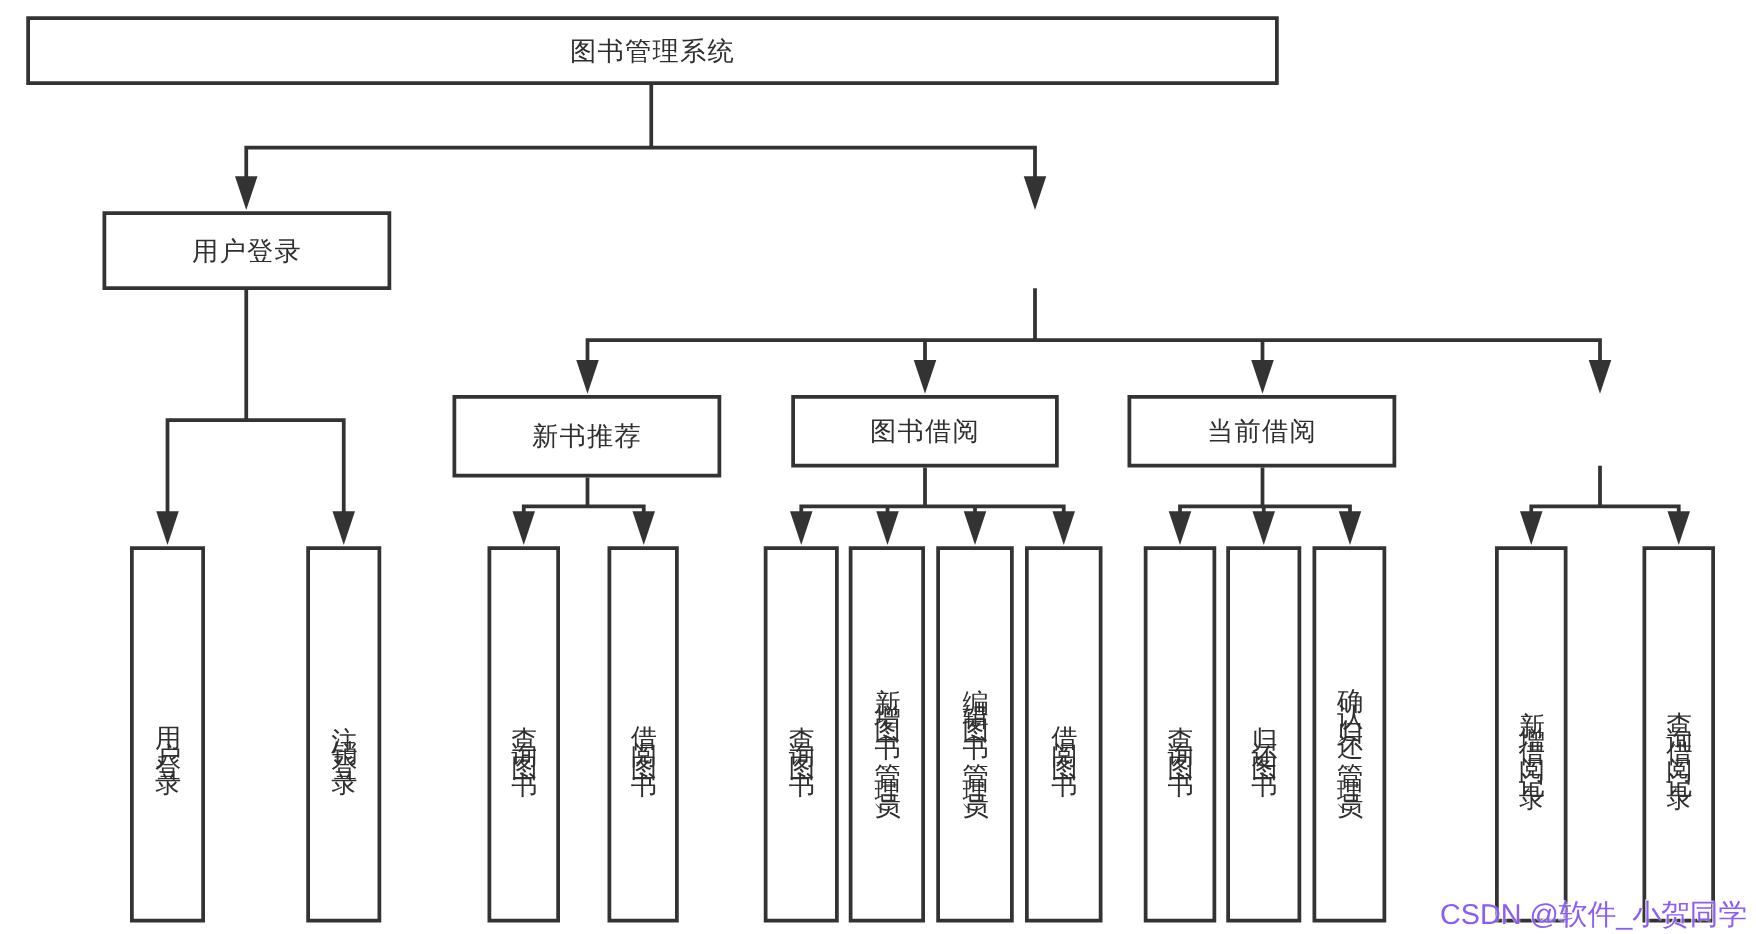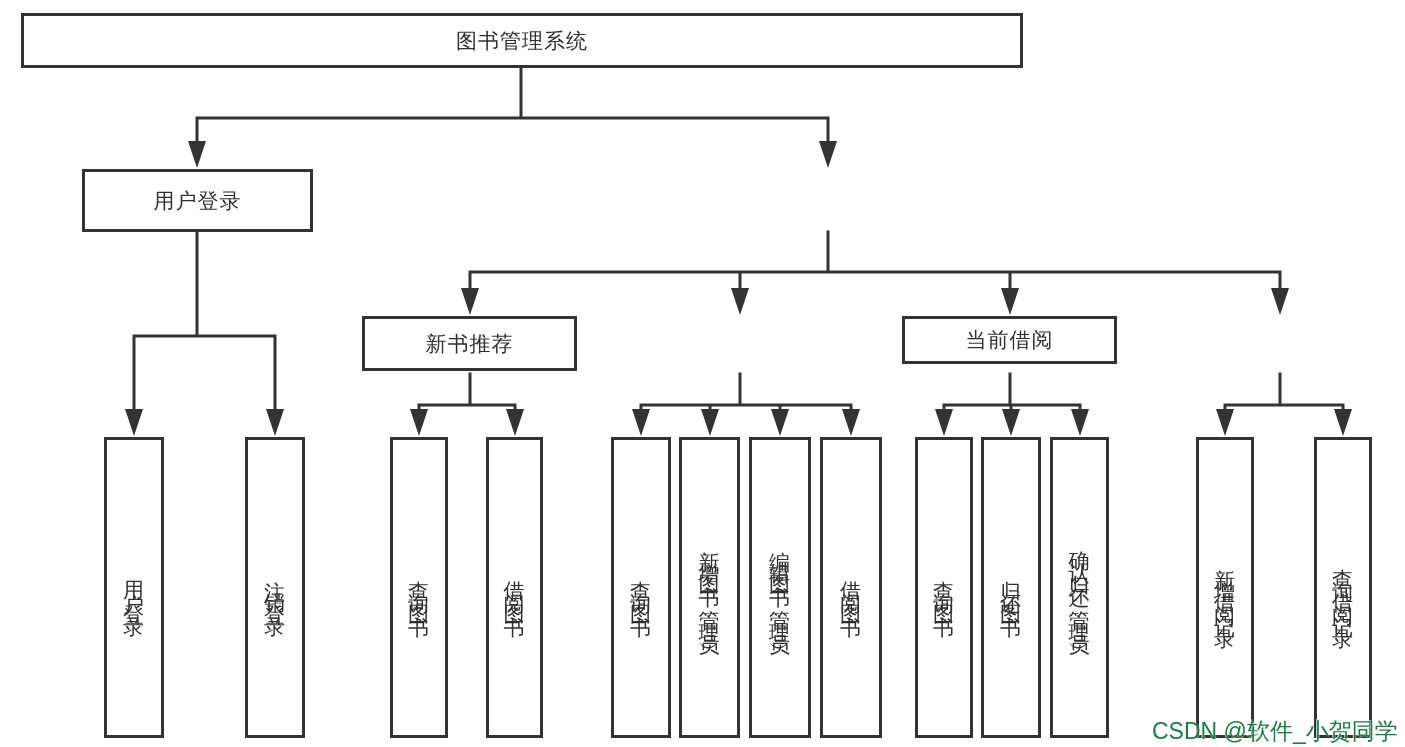--- a/index.html
+++ b/index.html
@@ -34,21 +34,21 @@
     line-height:1;
     letter-spacing:12px;
     white-space:nowrap;
   }
   .watermark{
     position:absolute;
     left:1152px;
     top:716px;
     z-index:3;
     font-size:23px;
-    color:#15803d;
+    color:#8b5cf6;
     text-shadow:-1px -1px 0 rgba(255,255,255,0.75), 1px 1px 0 rgba(255,255,255,0.35);
     white-space:nowrap;
   }
 </style>
 </head>
 <body>
 
 <div class="stage">
 
   <svg class="connectors" width="1405" height="747" viewBox="0 0 1405 747">
@@ -92,24 +92,27 @@
   </svg>
 
   <div class="node h" style="left:21px;top:13px;width:1002px;height:55px">
     <span>图书管理系统</span>
   </div>
 
   <div class="node h" style="left:82px;top:169px;width:231px;height:63px">
     <span>用户登录</span>
   </div>
 
-  <div class="node h" style="left:362px;top:316px;width:215px;height:55px">
+  <div class="node h" style="left:362px;top:316px;width:215px;height:66px">
     <span>新书推荐</span>
   </div>
-  <div class="node h" style="left:902px;top:316px;width:215px;height:48px">
+  <div class="node h" style="left:633px;top:316px;width:214px;height:58px">
+    <span>图书借阅</span>
+  </div>
+  <div class="node h" style="left:902px;top:316px;width:215px;height:58px">
     <span>当前借阅</span>
   </div>
 
   <div class="node v" style="left:104px;top:437px;width:60px;height:301px">
     <span>用户登录</span>
   </div>
   <div class="node v" style="left:245px;top:437px;width:60px;height:301px">
     <span>注销登录</span>
   </div>
 

